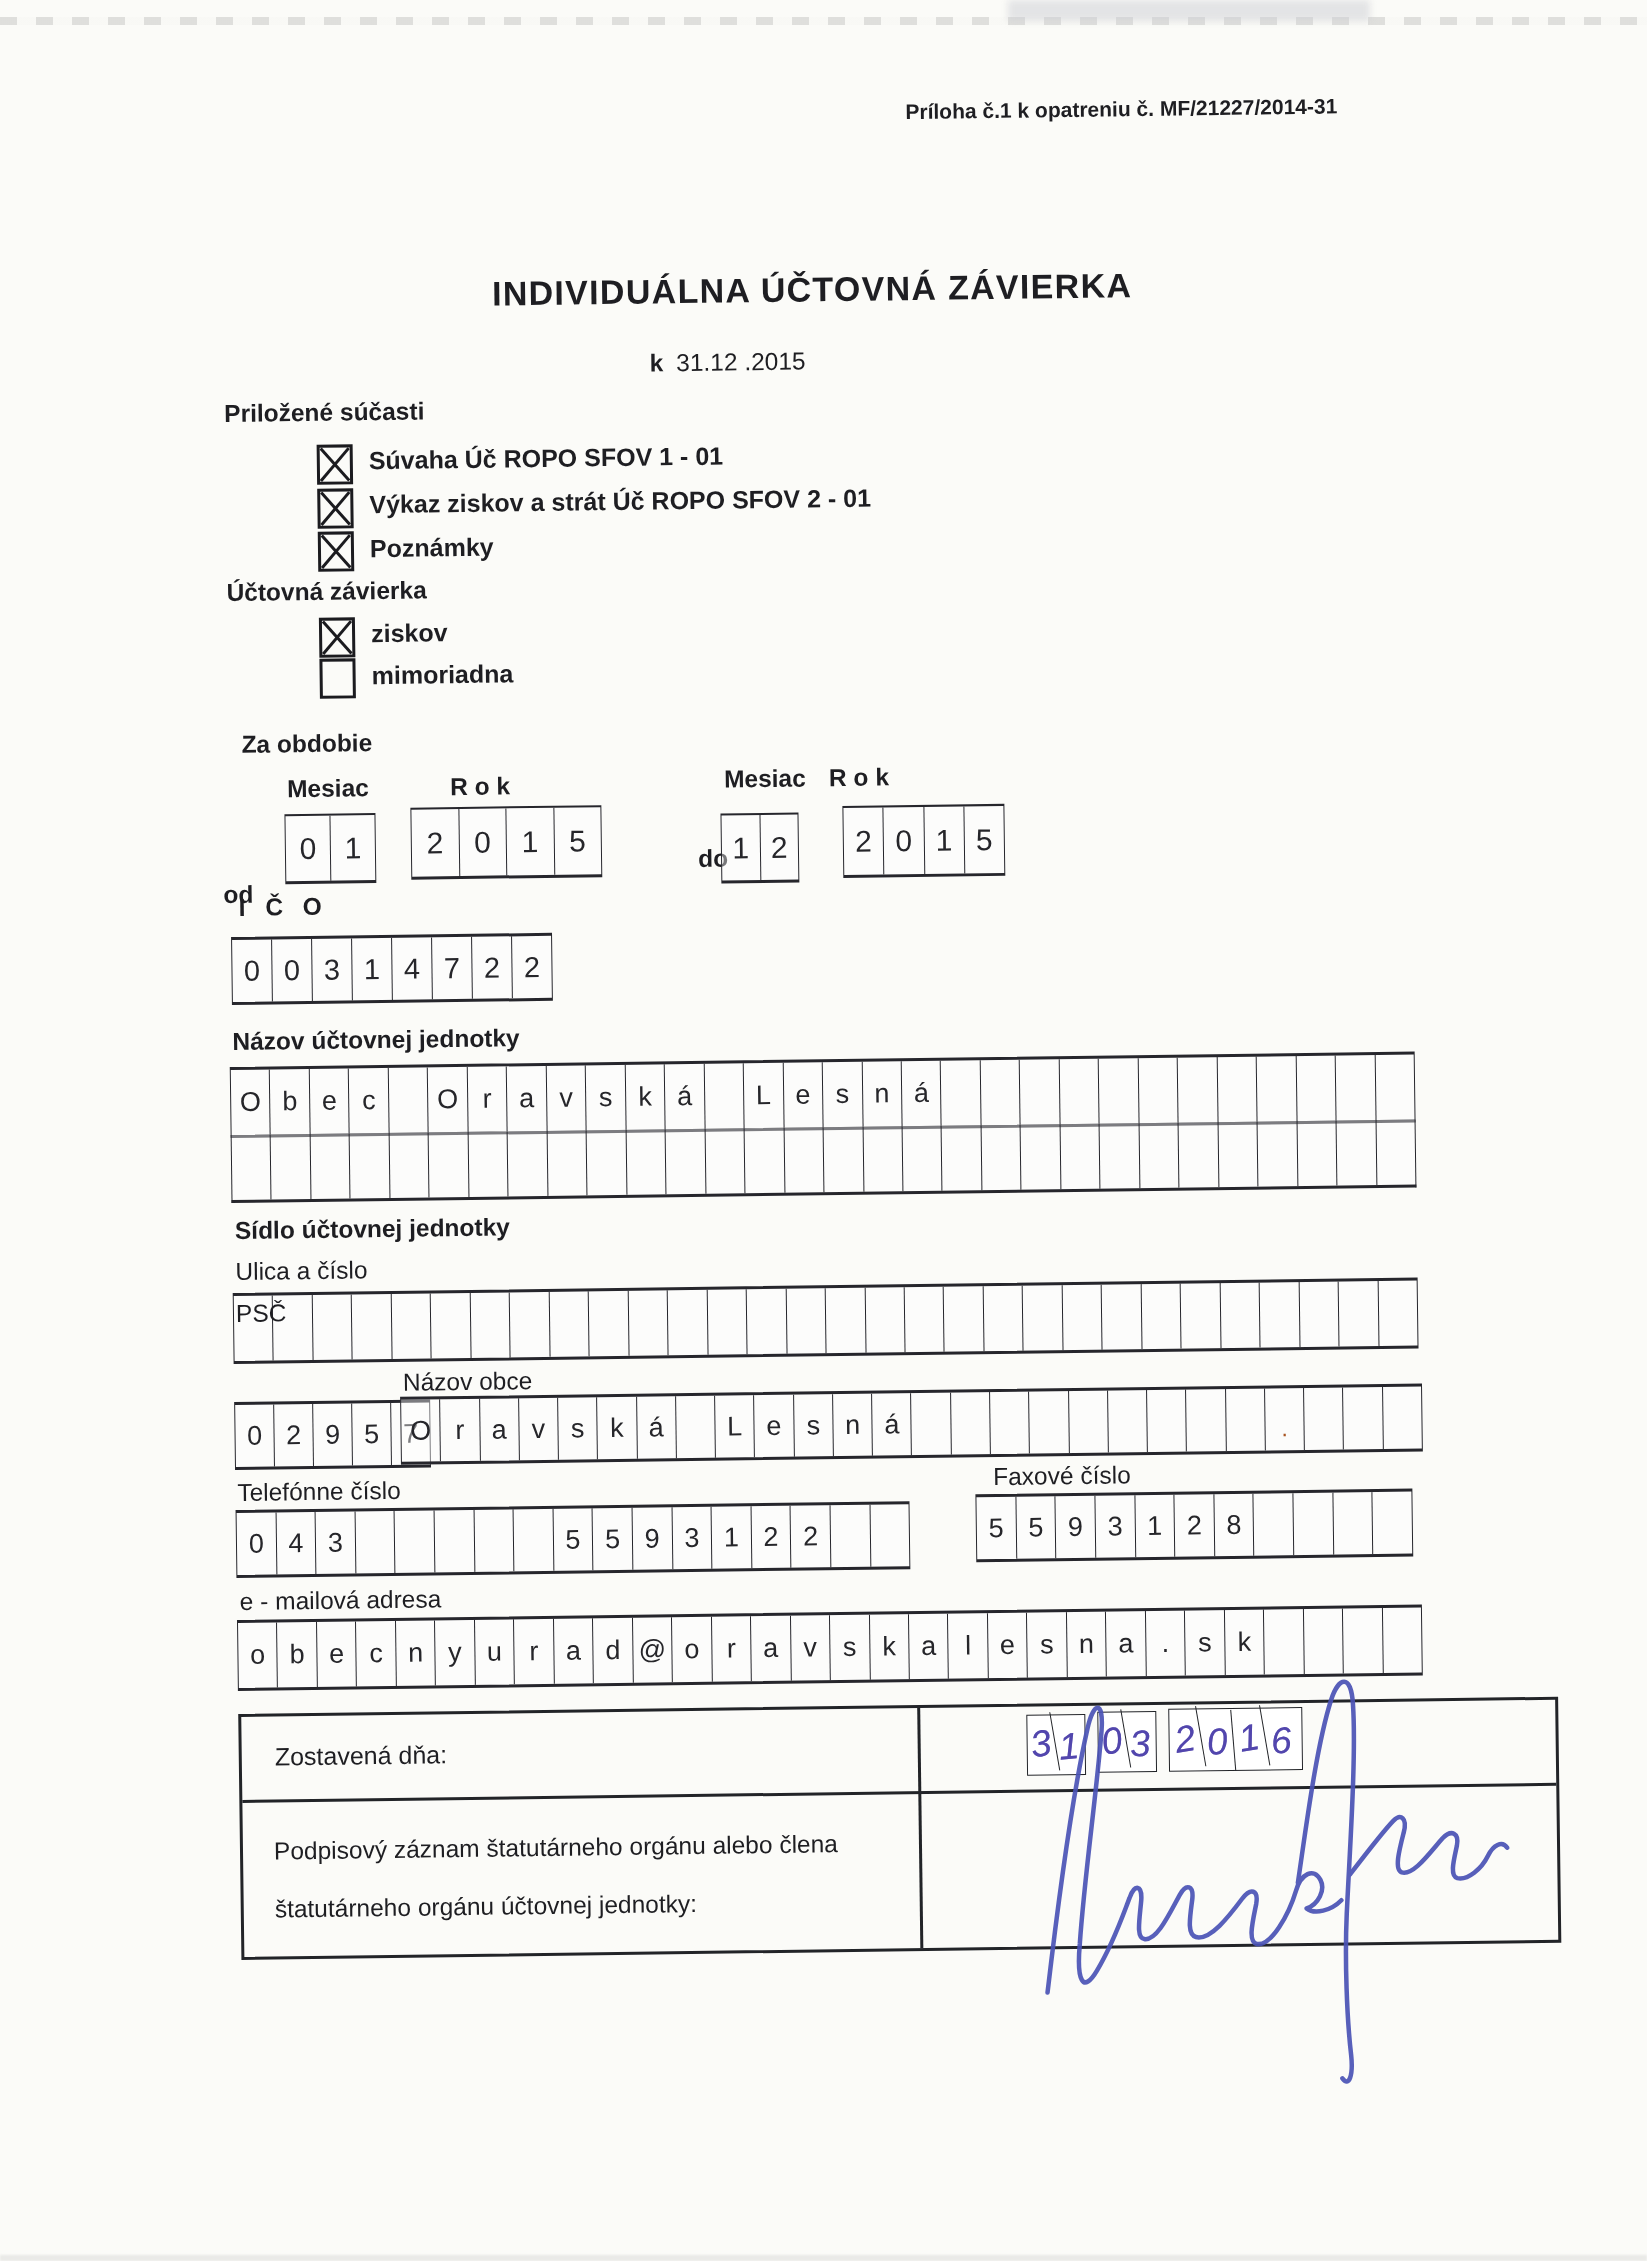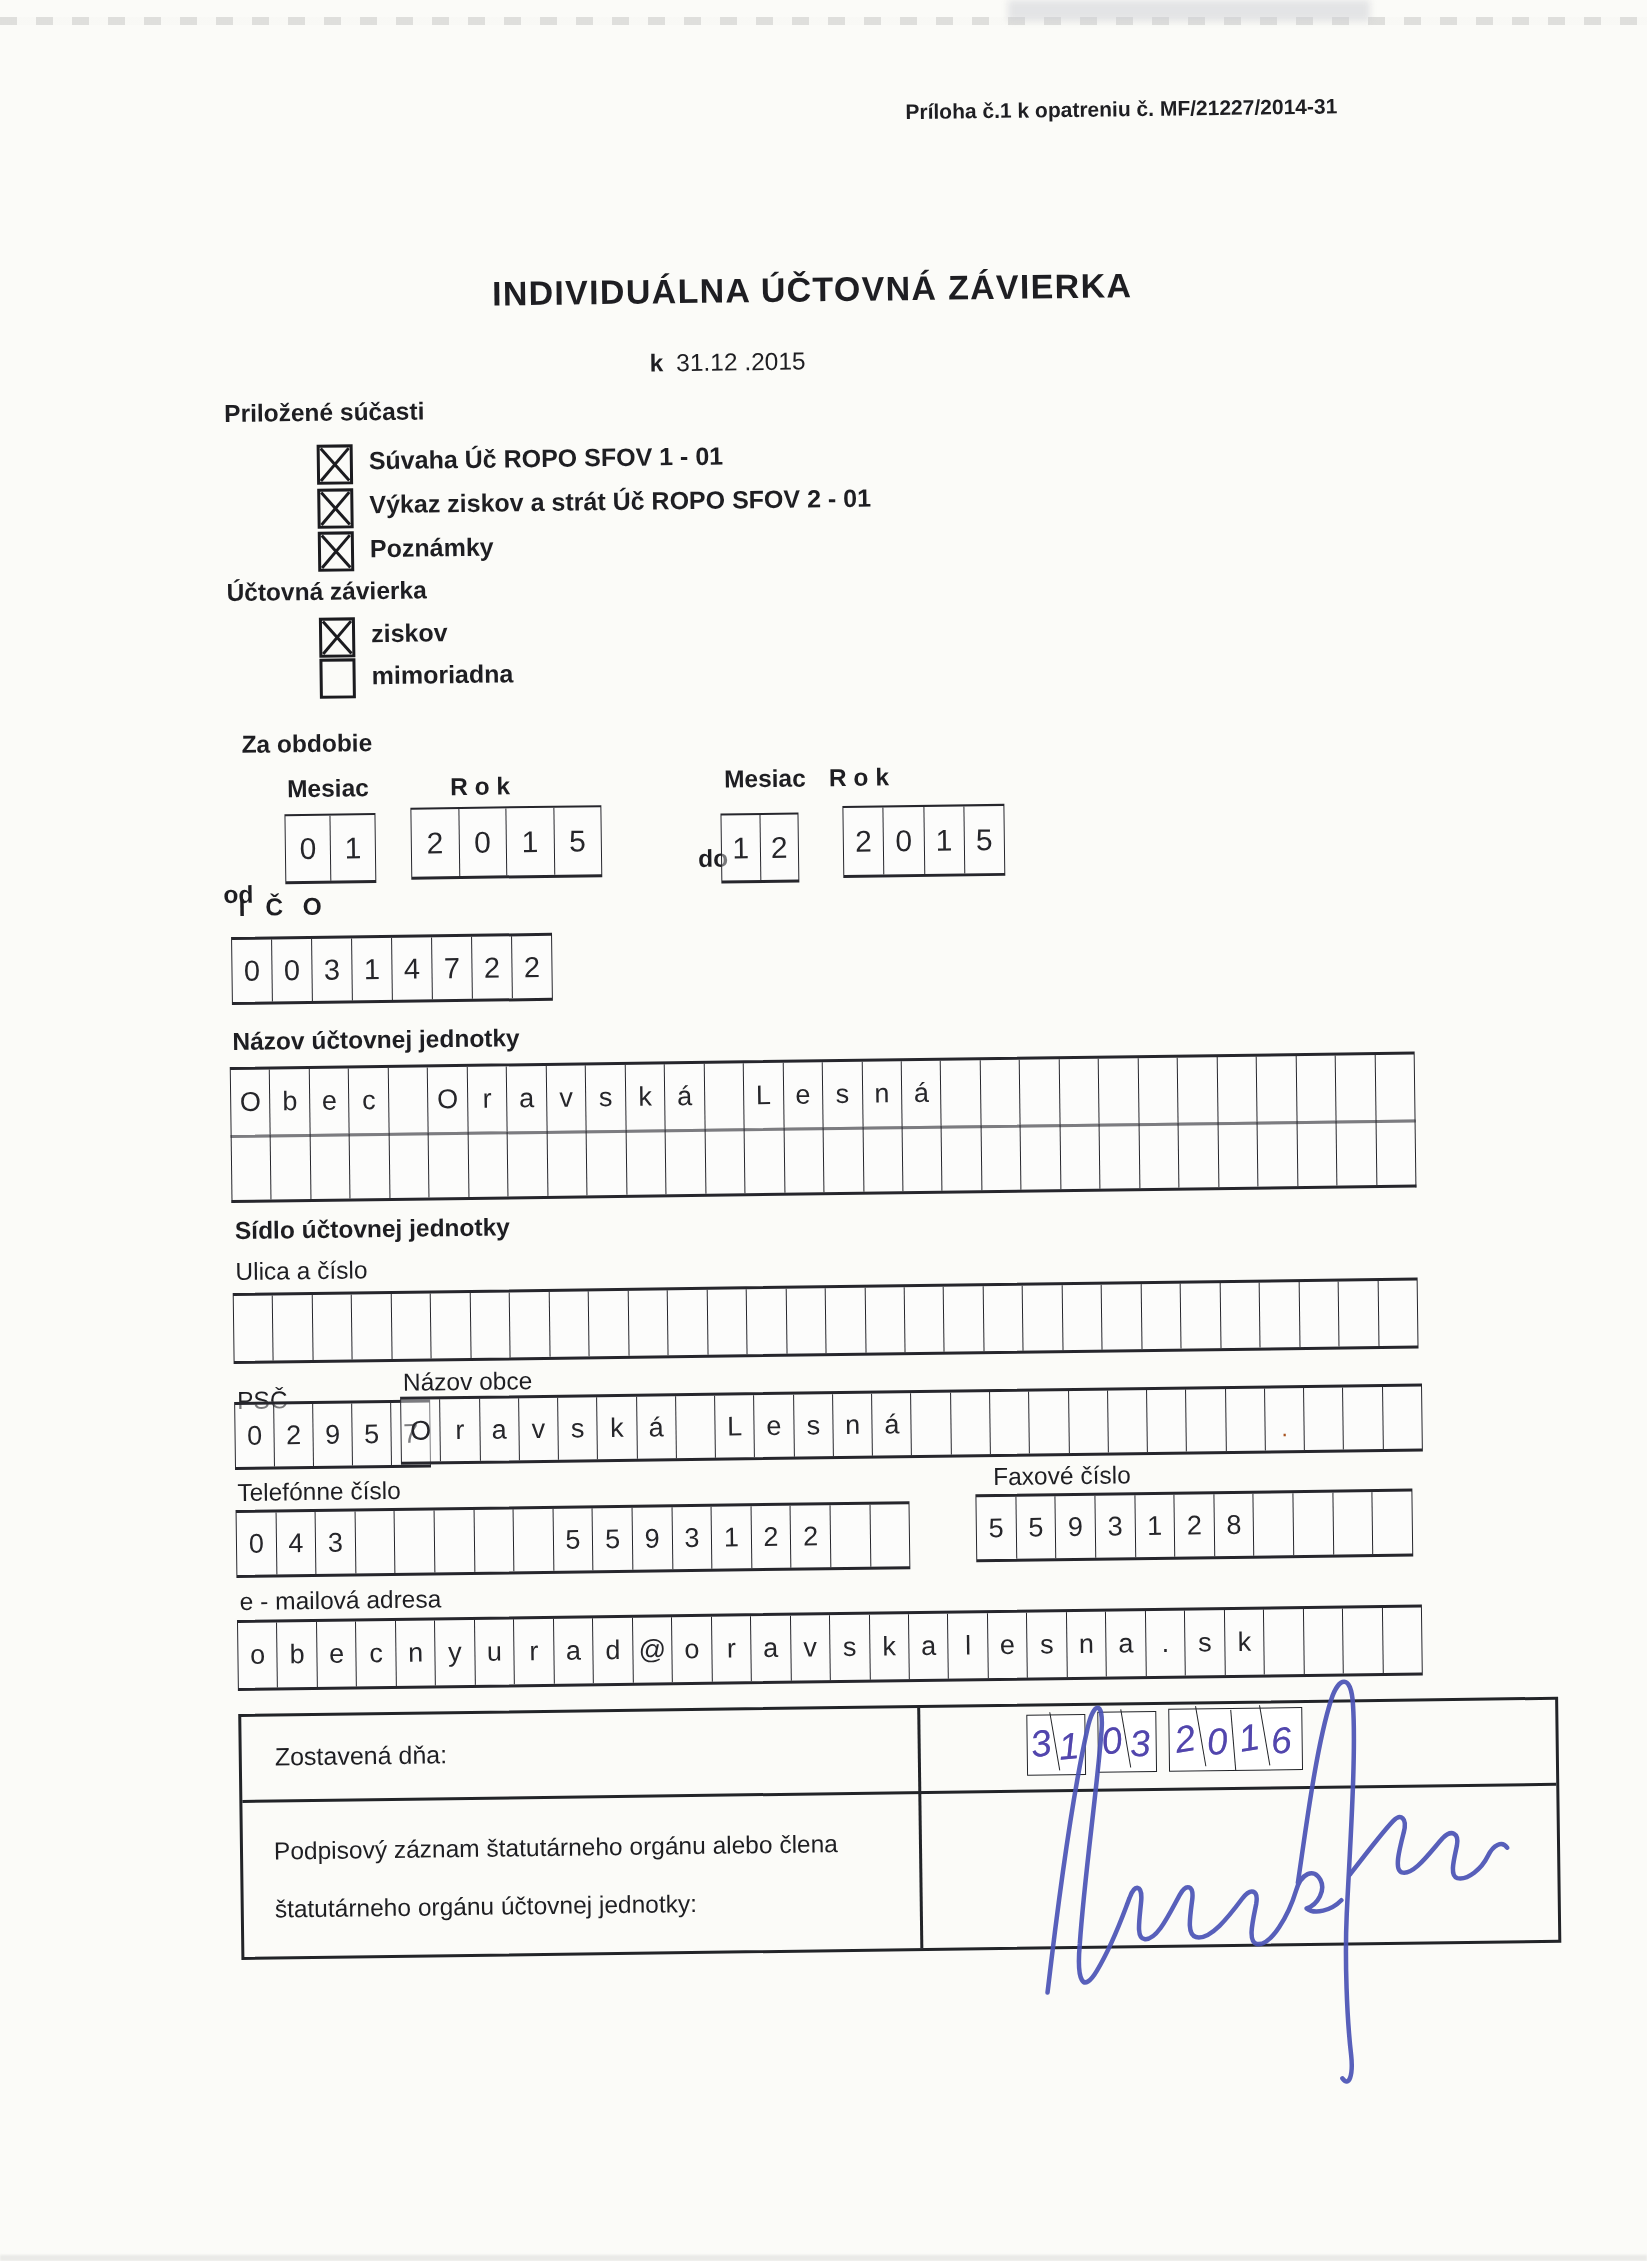--- a/index.html
+++ b/index.html
@@ -66,21 +66,21 @@
   #grid-ico .cell{font-size:29px;}
 
   #name-label{left:234px;top:1028px;}
   #grid-name1{left:231px;top:1067px;width:1183px;height:65px;border-bottom-width:3.2px;}
   #grid-name2{left:231px;top:1135px;width:1183px;height:65px;border-top-width:0;}
 
   #office-label{left:234px;top:1217px;}
   #street-label{left:234px;top:1258px;font-weight:normal;}
   #grid-street{left:231px;top:1293px;width:1183px;height:65px;}
 
-  #psc-label{left:234px;top:1387px;font-weight:normal;}
+  #psc-label{left:234px;top:1300px;font-weight:normal;}
   #town-label{left:400px;top:1371px;font-weight:normal;}
   #grid-psc{left:231px;top:1402px;width:194px;height:62px;}
   #grid-town{left:397px;top:1399px;width:1020px;height:62px;}
   #grid-town .cell:nth-child(23){color:#a85420;font-size:23px;align-items:flex-end;padding-bottom:7.8px;}
 
   #phone-label{left:233px;top:1479px;font-weight:normal;}
   #fax-label{left:989px;top:1473px;font-weight:normal;}
   #grid-phone{left:231px;top:1510px;width:672px;height:62px;}
   #grid-fax{left:971px;top:1504px;width:435px;height:62px;}
 

